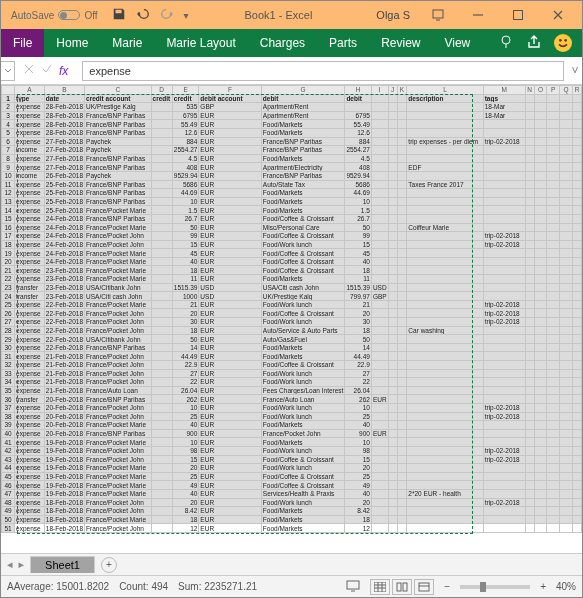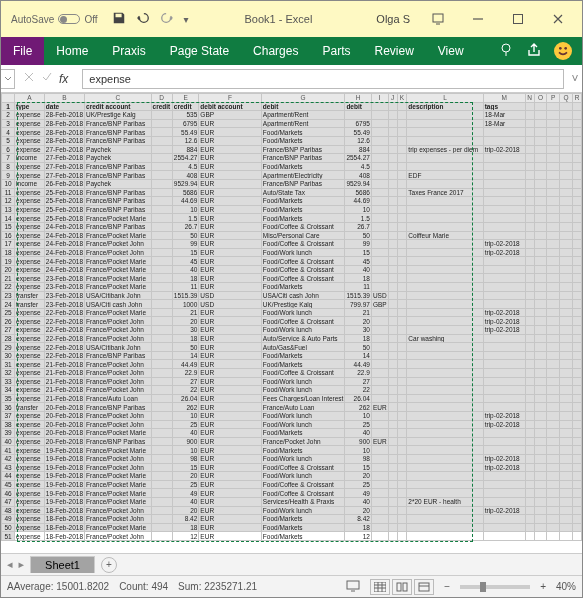--- a/index.html
+++ b/index.html
@@ -1,17 +1,17 @@
 <!DOCTYPE html>
 <html><head>
 <meta charset="utf-8">
 <style>
   * { box-sizing: border-box; margin: 0; padding: 0; font-family: "Segoe UI", Arial, sans-serif; }
   body { width: 583px; height: 598px; background: #fff; overflow: hidden; display: flex; flex-direction: column; border: 1px solid #888; }
-  .titlebar { height: 36px; background: #fef9c3; display: flex; align-items: center; padding: 0 4px; font-size: 11px; color: #444; }
+  .titlebar { height: 28px; background: #fdba74; display: flex; align-items: center; padding: 0 4px; font-size: 11px; color: #444; }
   .autosave { display: flex; align-items: center; gap: 4px; font-size: 10px; color: #666; padding: 0 6px; }
   .autosave-pill { width: 22px; height: 10px; border: 1px solid #888; border-radius: 5px; position: relative; }
   .autosave-pill::before { content:""; position:absolute; left:1px; top:0.5px; width:7px; height:7px; background:#888; border-radius:50%; }
   .qat { display: flex; align-items: center; gap: 10px; margin-left: 8px; }
   .qat svg { width:14px; height:14px; }
   .title-spacer { flex:1; text-align:center; font-size:11px; }
   .title-spacer span { color:#555; }
   .user-name { font-size:11px; color:#444; margin:0 8px; }
   .wincaps { display: flex; gap: 0; }
   .wincap { width: 40px; height: 28px; display:flex; align-items:center; justify-content:center; }
@@ -20,21 +20,21 @@
   .rtab { padding: 0 12px; display:flex; align-items:center; cursor:pointer; }
   .rtab-file { background:#701a75; }
   .ribbon-right { margin-left:auto; display:flex; align-items:center; gap:12px; padding-right:10px; }
   .ribbon-right svg { width:16px; height:16px; }
   .smile { width:18px;height:18px;border-radius:50%;background:#ffc83d; display:flex;align-items:center;justify-content:center;}
   .formula-bar { height: 28px; display:flex; align-items:center; border-bottom:1px solid #ccc; background:#fff; font-size:12px; }
   .name-box { width:80px; height:20px; margin:0 4px; border:1px solid #bbb; padding:0 4px; display:flex; align-items:center; font-size:11px; color:#333; }
   .name-box-dd { width:14px; height:20px; border:1px solid #bbb; border-left:none; display:flex;align-items:center;justify-content:center; }
   .fx-controls { display:flex; align-items:center; gap:6px; margin:0 8px; color:#999; }
   .fx-controls svg { width:12px; height:12px; }
-  .fx-label { font-style: italic; font-size:12px; color:#404040; margin-right:6px; }
+  .fx-label { font-style: italic; font-size:12px; color:#6d28d9; margin-right:6px; }
   .formula-input { flex:1; height:20px; border:1px solid #bbb; display:flex; align-items:center; padding:0 6px; font-size:11px; color:#333; margin-right:4px; }
   .formula-dd { width:14px; height:20px; display:flex;align-items:center;justify-content:center; color:#888; }
   .grid-wrap { flex:1; overflow:hidden; position:relative; background:#fff; }
   table.grid { border-collapse: collapse; table-layout: fixed; font-size:6.5px; }
   table.grid th, table.grid td { border:1px solid #c6c6c6; white-space:nowrap; overflow:hidden; text-overflow:clip; padding:0 1px; height:8.6px; }
   table.grid th { background:#e8e8e8; font-weight:normal; text-align:center; color:#555; }
   table.grid td { color:#222; }
   .corner { width:16px; background:#e8e8e8; }
   .rowhdr { background:#e8e8e8; text-align:center; color:#555; width:16px; }
   .sel table.grid tbody td { background:#dcdcdc; }
@@ -99,22 +99,22 @@
         <svg viewBox="0 0 12 12">
           <path stroke="#555" stroke-width="1.2" d="M2 2l8 8M10 2l-8 8"></path>
         </svg>
       </div>
   </div>
 </div>
 
 <div class="ribbon-tabs">
   <div class="rtab rtab-file">File</div>
   <div class="rtab">Home</div>
-  <div class="rtab">Praxis</div>
-  <div class="rtab">Page State</div>
+  <div class="rtab">Marie</div>
+  <div class="rtab">Marie Layout</div>
   <div class="rtab">Charges</div>
   <div class="rtab">Parts</div>
   <div class="rtab">Review</div>
   <div class="rtab">View</div>
   <div class="ribbon-right">
     <span><svg viewBox="0 0 16 16">
           <circle cx="8" cy="6" r="4" fill="none" stroke="#fff"></circle>
           <path stroke="#fff" d="M8 10v4"></path>
         </svg></span>
     <span><svg viewBox="0 0 16 16">

